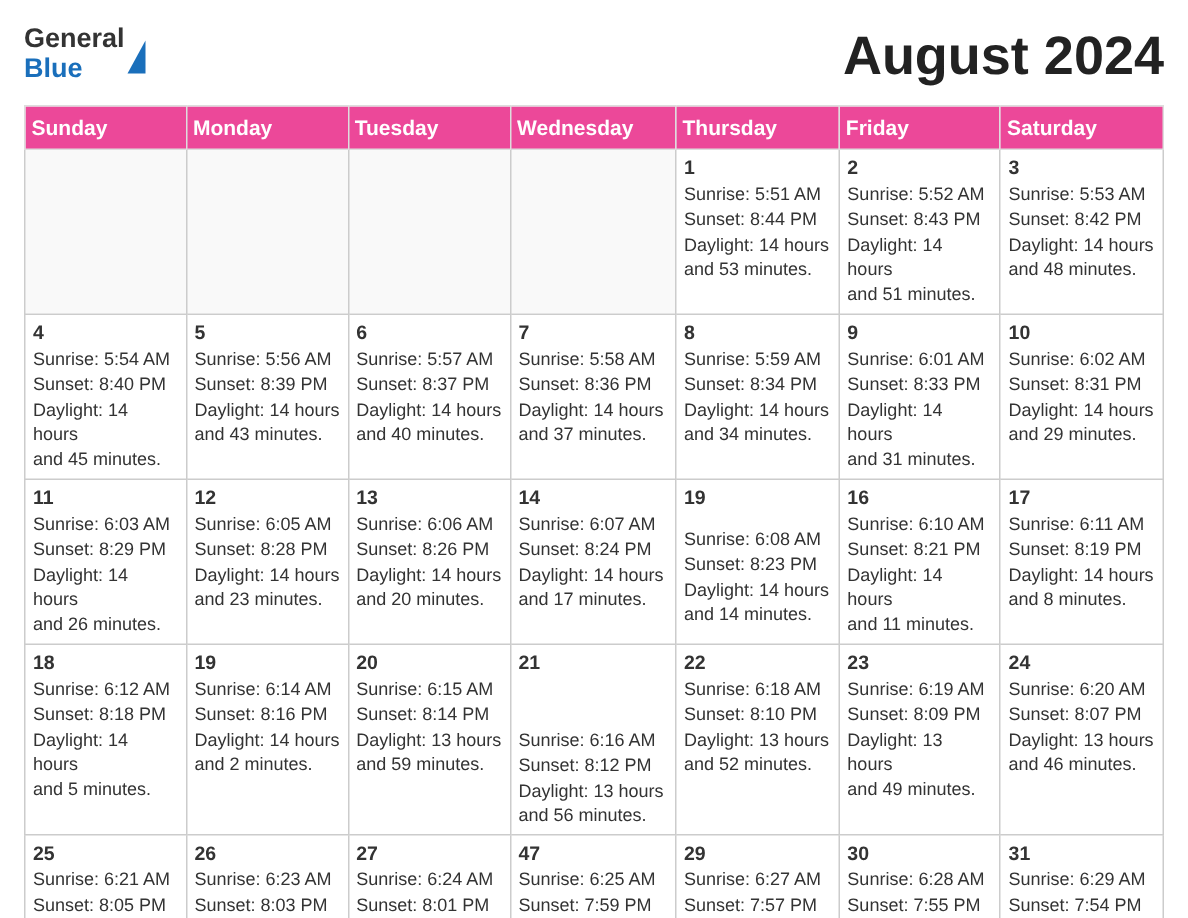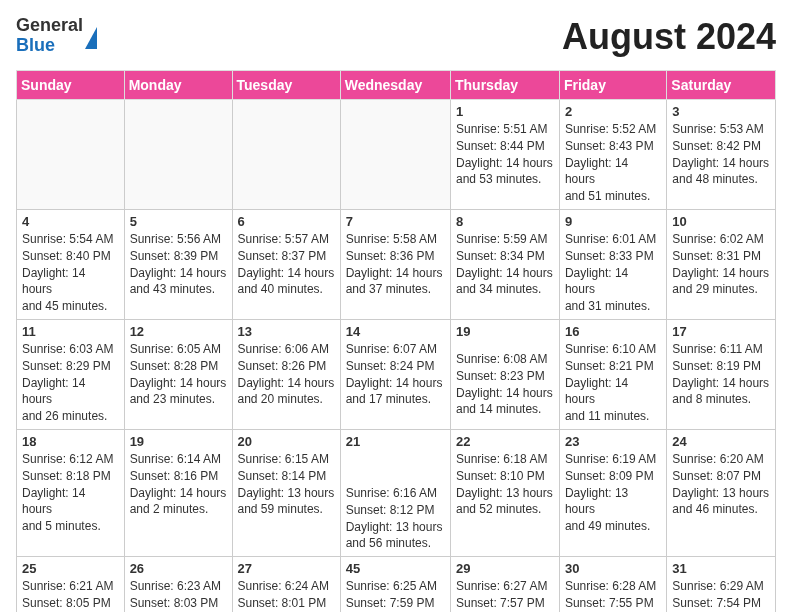--- a/index.html
+++ b/index.html
@@ -317,21 +317,21 @@
 and 40 minutes.</div>
         </td>
         <td>
           <div class="day-num">27</div>
           <div class="day-info" style="white-space: pre-line;">Sunrise: 6:24 AM
 Sunset: 8:01 PM
 Daylight: 13 hours
 and 37 minutes.</div>
         </td>
         <td>
-          <div class="day-num">45</div>
+          <div class="day-num">47</div>
           <div class="day-info" style="white-space: pre-line;">Sunrise: 6:25 AM
 Sunset: 7:59 PM
 Daylight: 13 hours
 and 33 minutes.</div>
         </td>
         <td>
           <div class="day-num">29</div>
           <div class="day-info" style="white-space: pre-line;">Sunrise: 6:27 AM
 Sunset: 7:57 PM
 Daylight: 13 hours

